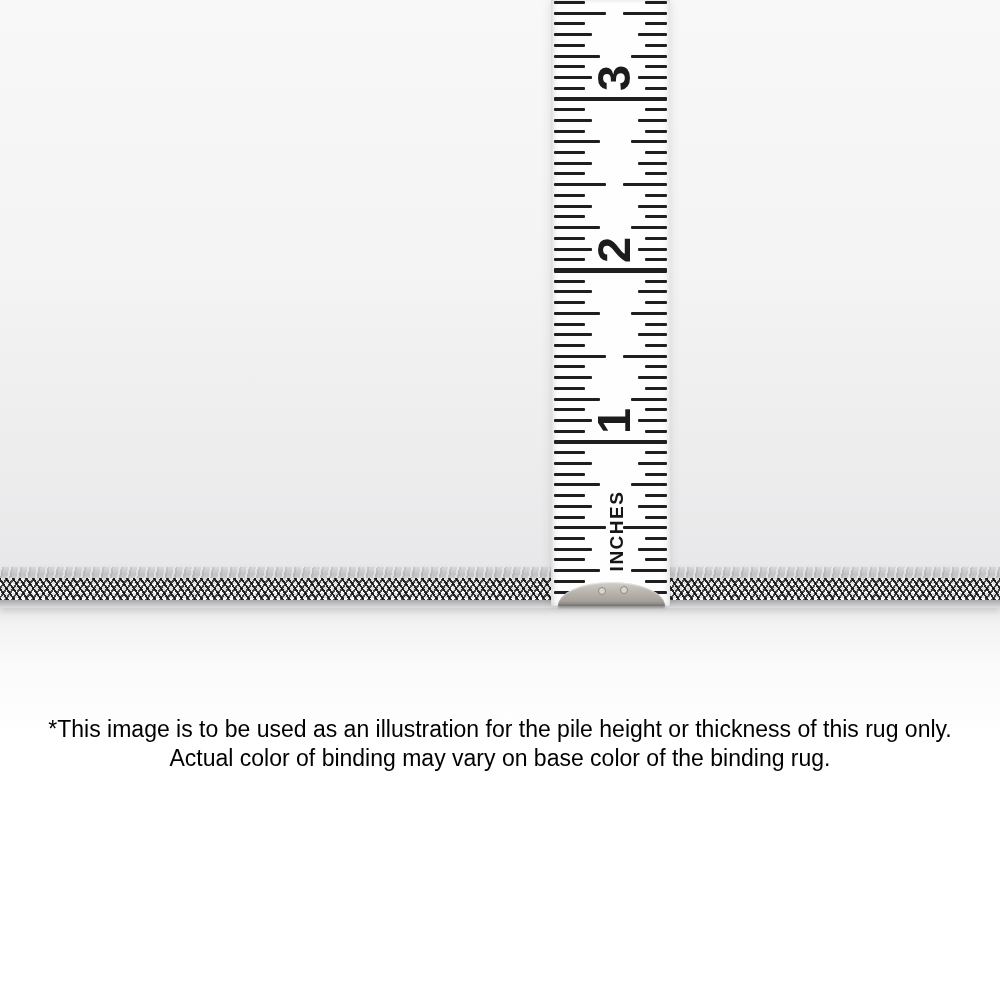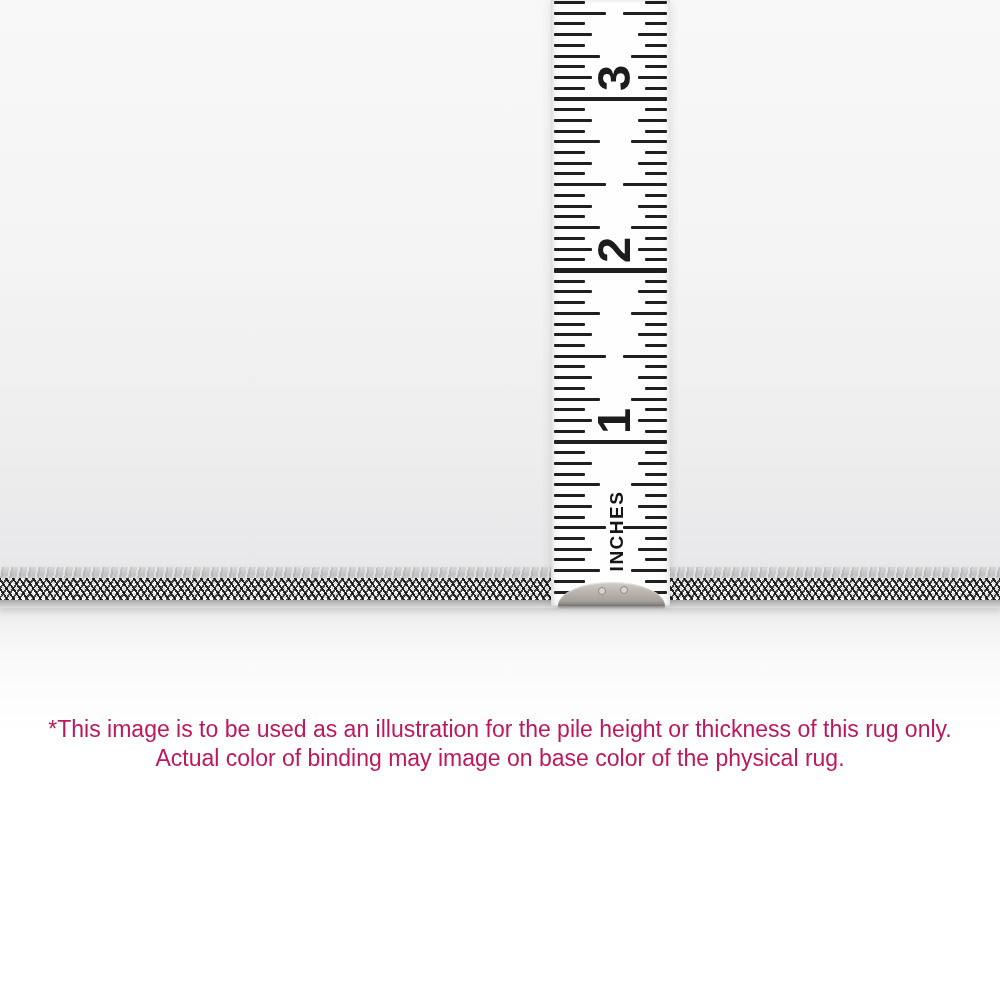--- a/index.html
+++ b/index.html
@@ -74,21 +74,21 @@
   }
   .rivet{
     position:absolute;width:8px;height:8px;border-radius:50%;
     background:#d8d5cf;border:1.5px solid #8d8983;box-sizing:border-box;
   }
   .rivet.r1{left:40px;top:5px;}
   .rivet.r2{left:62px;top:4px;}
   
   .caption{
     position:absolute;left:0;top:715px;width:1000px;z-index:5;
-    text-align:center;color:#be185d;
+    text-align:center;color:#000000;
     font-size:23px;line-height:28.5px;font-weight:500;
   }
 </style>
 </head>
 <body>
 
 <div class="stage">
   <div class="wall"></div>
 
   <div class="rug-band">
@@ -218,15 +218,15 @@
       </div>
     <div class="inches-label" id="inches-label" style="left: 66px; top: 531px;">INCHES</div>
     <div class="metal-tip">
       <span class="rivet r1"></span>
       <span class="rivet r2"></span>
     </div>
   </div>
 
   <div class="caption">
     <div>*This image is to be used as an illustration for the pile height or thickness of this rug only.</div>
-    <div>Actual color of binding may image on base color of the physical rug.</div>
+    <div>Actual color of binding may vary on base color of the binding rug.</div>
   </div>
 </div>
 
 </body></html>

